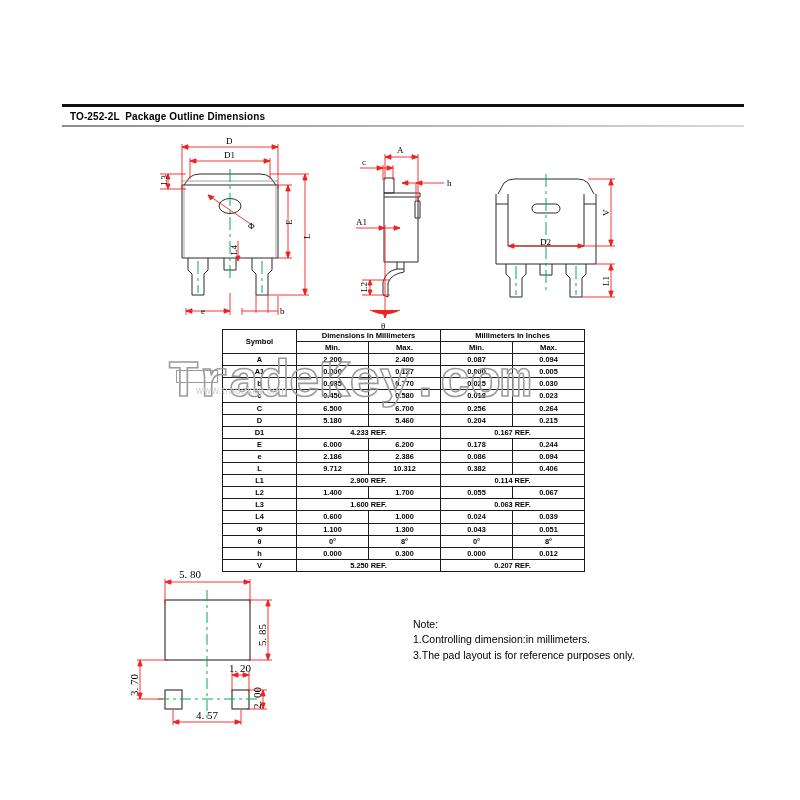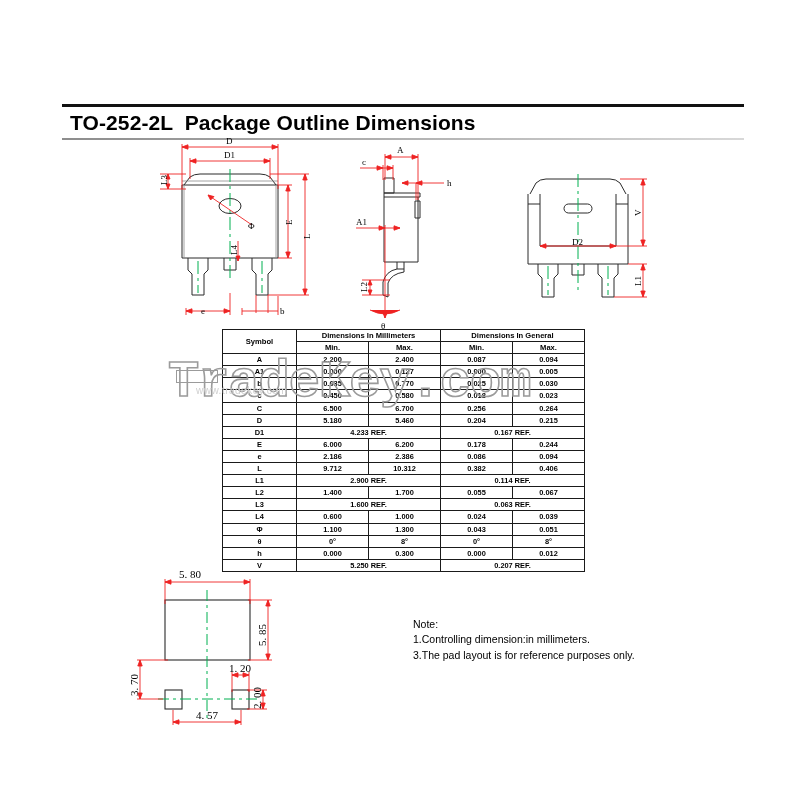--- a/index.html
+++ b/index.html
@@ -6,21 +6,21 @@
   body{
     width:800px;height:800px;background:#fff;position:relative;overflow:hidden;
     font-family:"Liberation Sans","DejaVu Sans",sans-serif;color:#000;
   }
   .page{position:absolute;inset:0;}
 
   
   .section-head{position:absolute;left:62px;width:682px;}
   .section-head .rule-top{height:3px;background:#111;}
   .section-head .title{
-    font-size:21px;font-weight:bold;letter-spacing:.1px;
+    font-size:10px;font-weight:bold;letter-spacing:.1px;
     padding:4px 0 3px 8px;white-space:pre;
   }
   .section-head .rule-bot{height:2px;background:linear-gradient(to right,#8d8d8d,#b9b9b9 60%,#d8d8d8);}
 
   
   .dwg{position:absolute;}
   .dwg svg{display:block;overflow:visible;}
 
   
   .dim-table{
@@ -207,21 +207,21 @@
         <text x="45" y="13">A</text>
         <text x="10" y="25">c</text>
         <text x="95" y="46">h</text>
         <text x="4" y="85">A1</text>
         <text x="29" y="189">θ</text>
         <text transform="translate(15,152) rotate(-90)">L2</text>
       </g>
     </svg>
   </div>
 
-  <div class="dwg" style="left:510px;top:142px;">
+  <div class="dwg" style="left:478px;top:142px;">
     <svg width="150" height="185" viewBox="0 0 150 185">
       <g fill="none" stroke="#2b2b2b" stroke-width="1">
         <path d="M18,52 L18,122 L118,122 L118,52"></path>
         <path d="M20,52 L26,41 Q30,37 36,37 L100,37 Q106,37 110,41 L116,52"></path>
         <path d="M30,52 L30,62 L18,62"></path>
         <path d="M106,52 L106,62 L118,62"></path>
         <path d="M30,62 L30,104 L106,104 L106,62"></path>
         <rect x="54" y="62" width="28" height="9" rx="4.5"></rect>
 
         <path d="M28,122 L28,132 L32,136 L32,155 L44,155 L44,136 L48,132 L48,122"></path>
@@ -264,21 +264,21 @@
         <col class="sym">
         <col class="v">
         <col class="v">
         <col class="v">
         <col class="v">
       </colgroup>
     <thead>
       <tr>
         <th rowspan="2">Symbol</th>
         <th colspan="2">Dimensions In Millimeters</th>
-        <th colspan="2">Dimensions In General</th>
+        <th colspan="2">Millimeters In Inches</th>
       </tr>
       <tr>
         <th>Min.</th>
         <th>Max.</th>
         <th>Min.</th>
         <th>Max.</th>
       </tr>
     </thead>
     <tbody id="dim-body">
         <tr>

